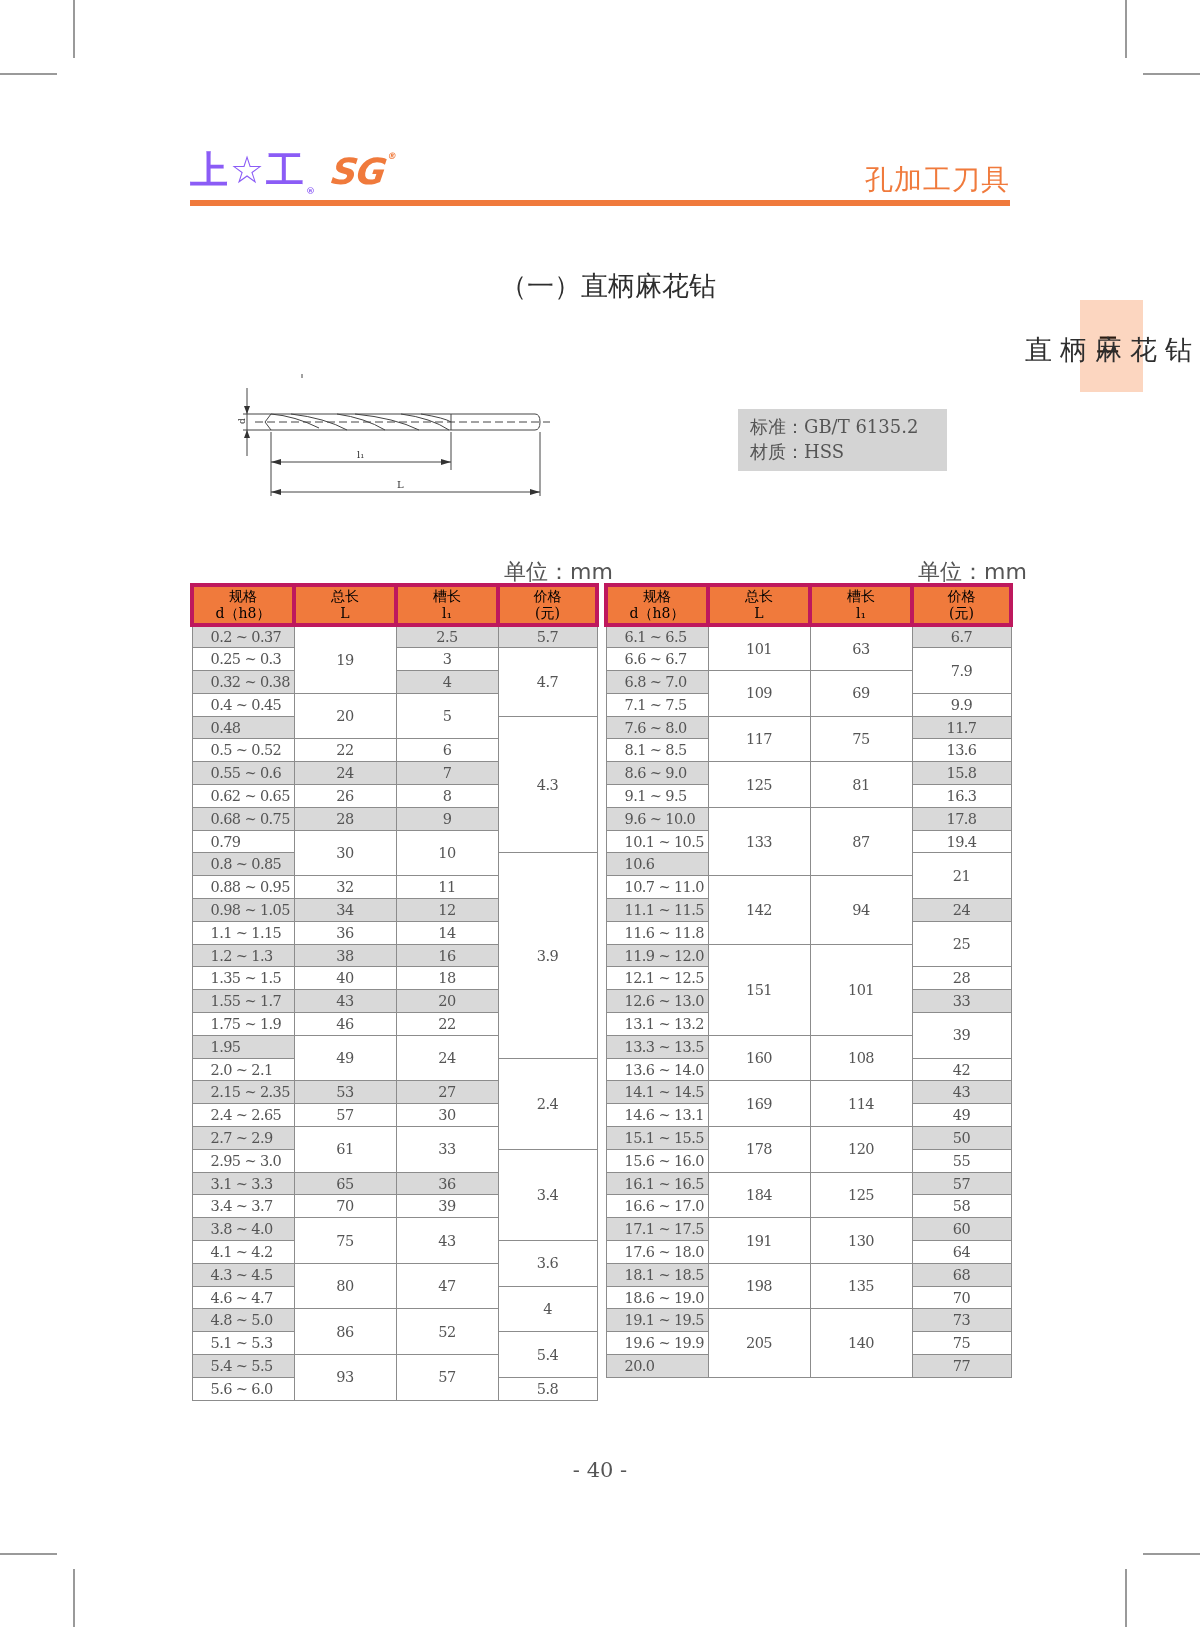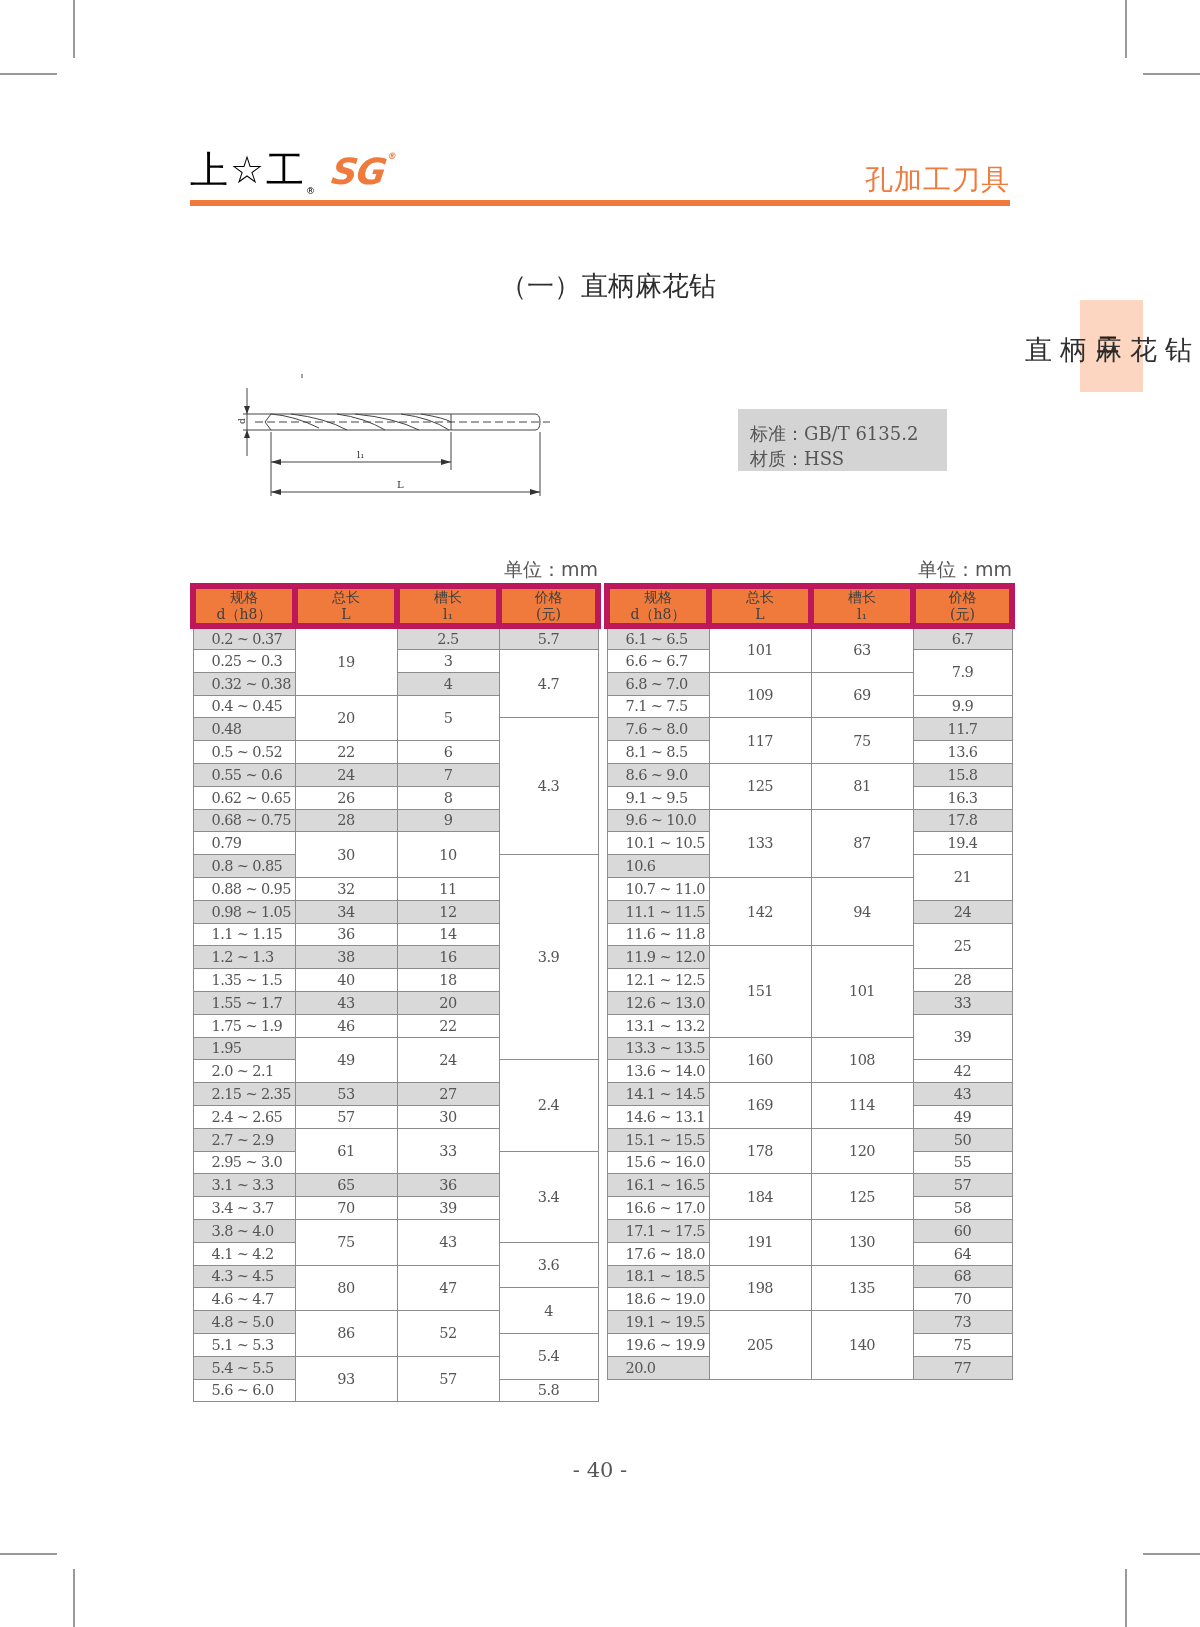--- a/index.html
+++ b/index.html
@@ -2,41 +2,41 @@
 <html><head>
 <meta charset="utf-8">
 <style>
   * { box-sizing: border-box; margin: 0; padding: 0; }
   html, body { width: 1200px; height: 1627px; background: #ffffff; overflow: hidden; }
   body { position: relative; font-family: "DejaVu Serif", "Liberation Serif", serif; color: #4a4a4a; }
 
   .crop { position: absolute; background: #9a9a9a; }
 
   .header { position: absolute; left: 190px; top: 145px; width: 820px; height: 64px; }
-  .logo-cn { position: absolute; left: 0; top: 0; font-family: "DejaVu Sans", sans-serif; font-size: 38px; color: #000000; letter-spacing: 2px; font-weight: normal; }
+  .logo-cn { position: absolute; left: 0; top: 0; font-family: "DejaVu Sans", sans-serif; font-size: 38px; color: #8b5cf6; letter-spacing: 2px; font-weight: bold; }
   .logo-cn .reg { font-size: 9px; vertical-align: bottom; }
   .logo-sg { position: absolute; left: 142px; top: 6px; font-family: "DejaVu Sans", sans-serif; font-size: 36px; font-weight: bold; font-style: italic; color: #f07a3c; letter-spacing: -1px; transform: skewX(-8deg); }
   .logo-sg .reg2 { font-size: 9px; vertical-align: top; font-style: normal; }
   .header-title { position: absolute; right: 0; top: 16px; font-family: "DejaVu Sans", sans-serif; font-size: 28px; color: #f07a3c; letter-spacing: 1px; }
   .header-rule { position: absolute; left: 190px; top: 200px; width: 820px; height: 6px; background: #f07a3c; }
 
   .side-tab { position: absolute; left: 1080px; top: 300px; width: 63px; height: 92px; background: #fcd6c0; }
   .side-tab span { position: absolute; left: 17px; top: 30px; font-family: "DejaVu Sans", sans-serif; font-size: 22px; color: #2a1a10; font-weight: bold; }
 
   .section-title { position: absolute; left: 8px; width: 1200px; top: 268px; text-align: center; font-family: "DejaVu Sans", sans-serif; font-size: 27px; color: #2e2e2e; }
   .sub-title { position: absolute; left: 0; width: 1200px; top: 332px; text-align: right; font-family: "DejaVu Sans", sans-serif; font-size: 27px; letter-spacing: 8px; color: #2e2e2e; }
 
   .drawing { position: absolute; left: 235px; top: 370px; width: 320px; height: 130px; }
 
-  .spec-box { position: absolute; left: 738px; top: 409px; width: 209px; height: 62px; background: #d4d4d4; padding: 12px 12px; font-size: 18px; line-height: 25px; color: #555; }
-
-  .unit { position: absolute; font-family: "DejaVu Sans", sans-serif; font-size: 19px; color: #555; }
+  .spec-box { position: absolute; left: 738px; top: 409px; width: 209px; height: 62px; background: #d4d4d4; padding: 5px 12px; font-size: 18px; line-height: 25px; color: #555; }
+
+  .unit { position: absolute; font-family: "DejaVu Sans", sans-serif; font-size: 22px; color: #555; }
 
   table.spec { position: absolute; border-collapse: collapse; table-layout: fixed; font-size: 14.5px; color: #555; }
-  table.spec th { background: #f07a3c; color: #404040; font-weight: normal; font-size: 14px; line-height: 17px; height: 40px; border: 6px solid #be185d; text-align: center; padding: 0; }
+  table.spec th { background: #f07a3c; color: #000000; font-weight: normal; font-size: 14px; line-height: 17px; height: 40px; border: 4px solid #be185d; text-align: center; padding: 0; }
   table.spec td { height: 22.8px; border: 1px solid #8c8c8c; text-align: center; padding: 0; background: #ffffff; line-height: 20px; letter-spacing: -0.6px; }
   table.spec td.d { text-align: left; padding-left: 18px; }
   table.spec td.g { background: #d9d9d9; }
   table.spec tr { height: 22.8px; }
 
   .page-num { position: absolute; left: 0; width: 1200px; top: 1458px; text-align: center; font-size: 21px; color: #555; }
 </style>
 </head>
 <body>
 

